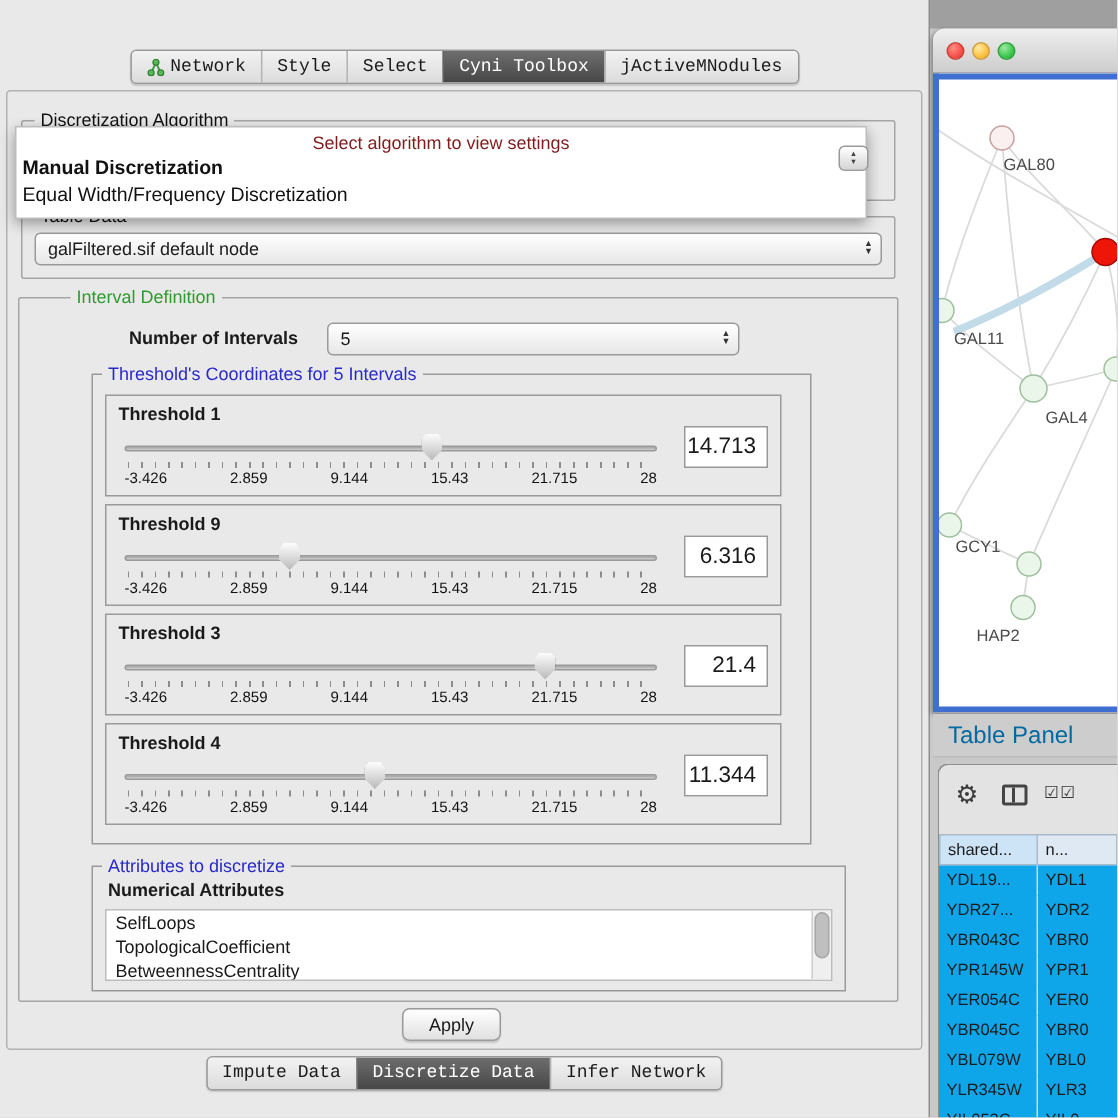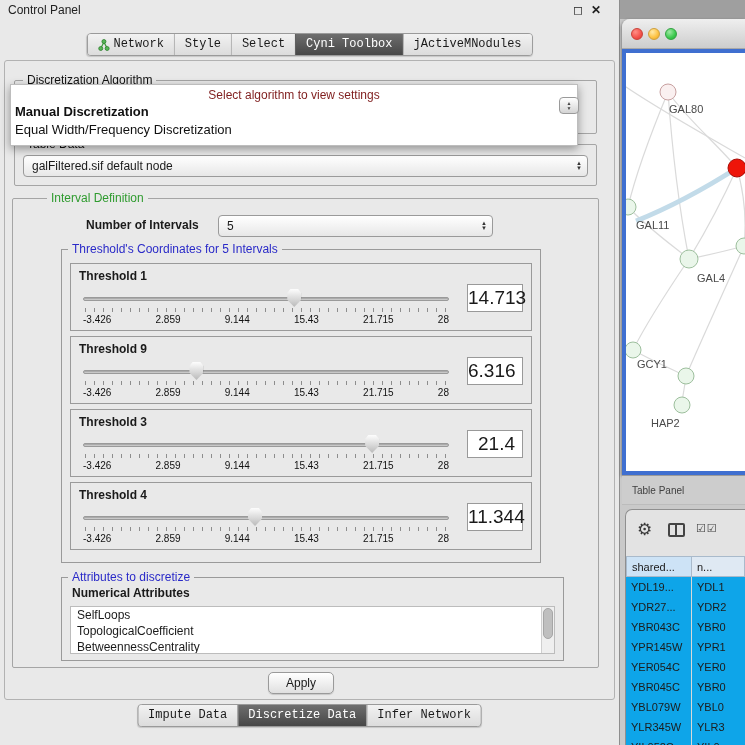--- a/index.html
+++ b/index.html
@@ -45,31 +45,31 @@
   .combo-arrows span { font-size:6px; line-height:5px; }
 
   .table-data-group { top:144px; left:14px; right:22px; height:42px; }
   .table-data-combo { left:8px; right:8px; top:10px; }
 
   .interval-group { top:198px; left:12px; right:20px; height:470px; }
   .noi-label { position:absolute; left:73px; top:19px; font-weight:bold; font-size:12px; }
   .noi-combo { left:205px; top:16px; width:275px; }
 
   .thr-group { position:absolute; left:48px; top:50px; width:480px; height:314px; border:1px solid #9a9a9a; padding-top:13px; }
-  .thr-row { position:relative; height:68px; border:1px solid #9a9a9a; margin:0 8px 5px 8px; }
+  .thr-row { position:relative; height:68px; border:1px solid #9a9a9a; margin:0 19px 5px 8px; }
   .thr-title { position:absolute; top:5px; left:8px; font-weight:bold; font-size:12px; }
   .slider { position:absolute; left:12px; right:82px; top:24px; height:40px; }
   .track { position:absolute; left:0; right:0; top:9px; height:4px; background:#cccccc; border:1px solid #9a9a9a; border-radius:3px; box-shadow:inset 0 1px 1px rgba(0,0,0,.18); }
   .handle { position:absolute; top:1px; width:14px; height:18px; margin-left:-7px; background:linear-gradient(180deg,#fdfdfd 0%,#d9d9d9 55%,#b9b9b9 100%);
             clip-path:polygon(50% 100%, 0 60%, 0 22%, 22% 0, 78% 0, 100% 22%, 100% 60%);
             filter:drop-shadow(0 1px 1px rgba(0,0,0,.45)); }
   .tickmarks { position:absolute; left:2px; right:2px; top:20px; height:4px;
                background:repeating-linear-gradient(to right,#8d8d8d 0 1px,transparent 1px 9px); }
   .ticklabels { position:absolute; left:0; right:0; top:26px; display:flex; justify-content:space-between; font-size:10px; color:#111; }
-  .value-field { position:absolute; right:8px; top:20px; width:56px; height:28px; background:#fff; border:1px solid #999; font-size:19px; line-height:26px; text-align:right; padding-right:7px; }
+  .value-field { position:absolute; right:8px; top:20px; width:56px; height:28px; background:#fff; border:1px solid #999; font-size:15px; line-height:26px; text-align:right; padding-right:7px; }
 
   .attr-group { position:absolute; left:48px; right:34px; top:378px; height:84px; border:1px solid #9a9a9a;padding-left:20px; }
   .attr-title { position:absolute; left:10px; top:8px; font-weight:bold; font-size:12px; }
   .attr-list { position:absolute; left:8px; right:8px; top:28px; bottom:6px; background:#fff; border:1px solid #bcbcbc; overflow:hidden; }
   .attr-item { font-size:12px; line-height:16px; padding:0 6px; white-space:nowrap; }
   .attr-scrollbar { position:absolute; right:0; top:0; bottom:0; width:13px; background:#efefef; border-left:1px solid #cfcfcf; }
   .attr-scroll-thumb { position:absolute; left:1px; right:1px; top:1px; height:68%; background:#bfbfbf; border:1px solid #a6a6a6; border-radius:6px; }
 
   .apply-btn { position:absolute; left:268px; top:672px; width:66px; height:22px; border:1px solid #9a9a9a; border-radius:5px; background:linear-gradient(#ffffff,#e0e0e0); text-align:center; font-size:12px; line-height:20px; box-shadow:0 1px 1px rgba(0,0,0,.15); }
 
@@ -77,21 +77,21 @@
   .right-column { position:absolute; left:620px; top:0; width:125px; height:745px; background:#c9c9c9;margin-top:19px; }
   .net-window { position:absolute; left:2px; top:0; right:0; height:456px; background:#d9d9d9; border-radius:8px 0 0 0; box-shadow:-1px 1px 3px rgba(0,0,0,.35); }
   .net-titlebar { position:absolute; left:0; top:0; right:0; height:30px; background:linear-gradient(#efefef,#cdcdcd); border-bottom:1px solid #a8a8a8; border-radius:8px 0 0 0; }
   .light { position:absolute; top:9px; width:12px; height:12px; border-radius:50%; }
   .light.red { left:9px; background:radial-gradient(circle at 35% 30%, #ff8f86, #f4514a 60%, #d43b35); border:1px solid #ca4238; }
   .light.yellow { left:26px; background:radial-gradient(circle at 35% 30%, #ffe9a8, #fdc13f 60%, #df9f2e); border:1px solid #cfa03c; }
   .light.green { left:43px; background:radial-gradient(circle at 35% 30%, #9fe8a4, #3cc94e 60%, #2aa53c); border:1px solid #32a341; }
   .net-canvas { position:absolute; left:0; top:30px; right:0; bottom:0; background:#fff; border:4px solid #3f6fd0; border-right:none; overflow:hidden; }
   .net-canvas svg { display:block; }
 
-  .tp-title { position:absolute; left:2px; right:0; top:456px; height:30px; background:#cdcdcd; border-top:1px solid #9a9a9a; border-bottom:1px solid #bcbcbc; line-height:30px; padding-left:10px; font-size:10px; color:#404040; }
+  .tp-title { position:absolute; left:2px; right:0; top:456px; height:30px; background:#cdcdcd; border-top:1px solid #9a9a9a; border-bottom:1px solid #bcbcbc; line-height:30px; padding-left:10px; font-size:16px; color:#0369a1; }
 
   .tbl-window { position:absolute; left:5px; right:0; top:490px; bottom:0; background:#e3e3e3; border:1px solid #8f8f8f; border-right:none; border-bottom:none; border-radius:7px 0 0 0; overflow:hidden; }
   .tbl-toolbar { position:absolute; left:0; top:0; right:0; height:42px; }
   .gear-icon { position:absolute; left:11px; top:9px; font-size:17px; color:#3a3a3a; }
   .columns-icon { position:absolute; left:42px; top:13px; width:17px; height:14px; border:2px solid #444; border-radius:2px; background:linear-gradient(to right, transparent 5px, #444 5px, #444 7px, transparent 7px); }
   .check-icons { position:absolute; left:70px; top:12px; font-size:11px; color:#3a3a3a; letter-spacing:1px; white-space:nowrap; }
   .tbl-header { position:absolute; left:0; top:46px; right:0; height:21px; display:flex; }
   .th { font-size:11px; line-height:21px; padding-left:5px; border:1px solid #a9bacb; white-space:nowrap; overflow:hidden; }
   .th.c0 { width:66px; background:#cde3f6; }
   .th.c1 { flex:1; background:#dfe9f3; border-left:none; }
@@ -103,25 +103,20 @@
 
   .net-label { font-size:11px; fill:#4a4a4a; }
 </style>
 </head>
 <body>
 
 <div class="stage">
 
   <div class="control-panel">
 
-    <div class="cp-titlebar">
-      <span class="cp-title">Control Panel</span>
-      <span class="cp-float">◻</span>
-      <span class="cp-close">✕</span>
-    </div>
 
     <div class="top-tabs">
       <div class="tab">
         <svg width="12" height="12" viewBox="0 0 12 12">
           <line x1="3" y1="9" x2="6" y2="3" stroke="#3a9b3a" stroke-width="1.2"></line>
           <line x1="6" y1="3" x2="9" y2="9" stroke="#3a9b3a" stroke-width="1.2"></line>
           <circle cx="6" cy="2.5" r="2" fill="#57b857" stroke="#2f7d2f" stroke-width="0.8"></circle>
           <circle cx="2.8" cy="9.5" r="2" fill="#57b857" stroke="#2f7d2f" stroke-width="0.8"></circle>
           <circle cx="9.2" cy="9.5" r="2" fill="#57b857" stroke="#2f7d2f" stroke-width="0.8"></circle>
         </svg>

